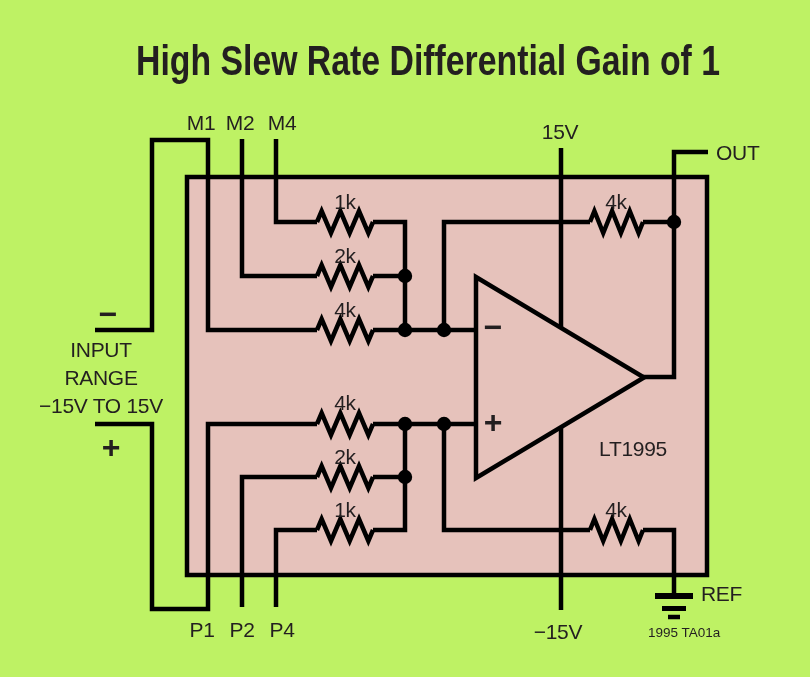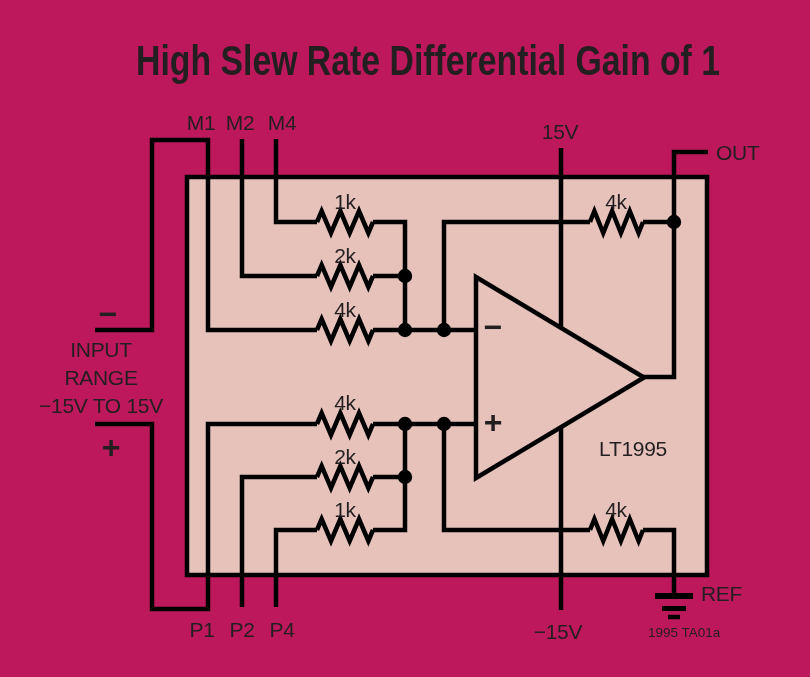--- a/index.html
+++ b/index.html
@@ -4,21 +4,21 @@
 <style>
   html, body {
     margin: 0;
     padding: 0;
     background: #ffffff;
   }
   .page {
     position: relative;
     width: 810px;
     height: 677px;
-    background: #be185d;
+    background: #bef264;
     font-family: "Liberation Sans", sans-serif;
     overflow: hidden;
   }
   svg { display: block; }
   .wire {
     fill: none;
     stroke: #000000;
     stroke-width: 4.5;
     stroke-linecap: butt;
     stroke-linejoin: miter;

